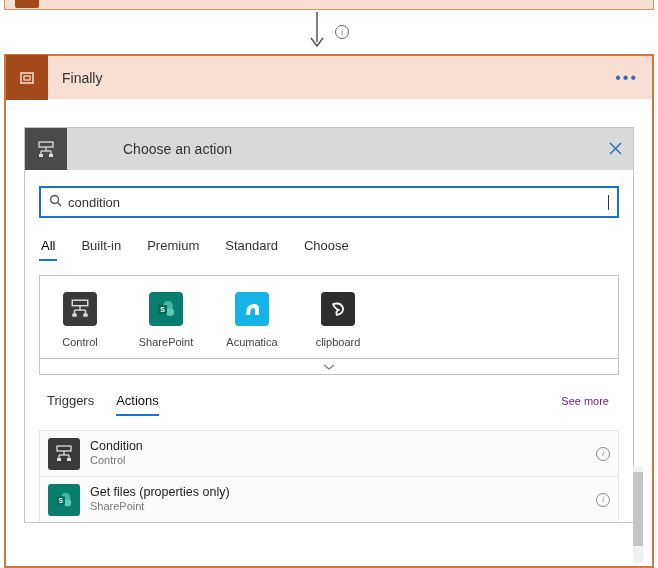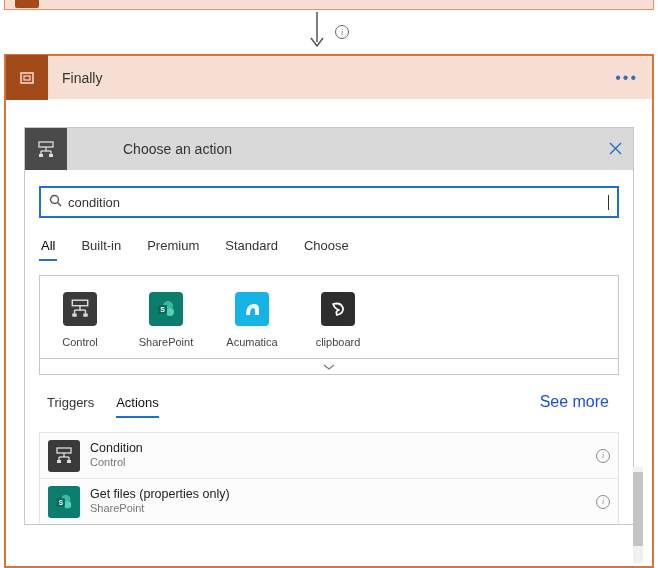--- a/index.html
+++ b/index.html
@@ -43,21 +43,21 @@
   .ci-control { background:#3a3a3a; }
   .ci-sharepoint { background:#0a7d6c; }
   .ci-acumatica { background:#15b3e6; }
   .ci-airslate { background:#2e2e2e; }
 
   .expander { margin:0 14px; border:1px solid #c7c7c7; border-top: none; height:16px; display:flex; align-items:center; justify-content:center; color:#666; font-size:10px; cursor:pointer; }
 
   .ta-row { display:flex; align-items:baseline; padding:18px 24px 8px 22px; font-size:13px; }
   .ta-tab { margin-right:22px; color:#333; cursor:pointer; padding-bottom:6px; }
   .ta-tab.active { color:#111; font-weight:400; border-bottom:2px solid #1f6fd0; }
-  .see-more { margin-left:auto; font-size:16px; color:#1d4ed8; cursor:pointer; }
+  .see-more { margin-left:auto; font-size:11px; color:#701a75; cursor:pointer; }
 
   .results { margin:6px 14px 0 14px; border-top: none; }
   .result-row { display:flex; align-items:center; height:46px; border:1px solid #e5e5e5; border-bottom:none; padding:0 8px; background:#fcfcfc; cursor:pointer; }
   .result-icon { width:32px; height:32px; border-radius:3px; display:flex; align-items:center; justify-content:center; color:#fff; margin-right:10px; flex-shrink:0; }
   .result-text { flex:1; line-height:1.25; }
   .result-title { font-size:12.5px; color:#222; }
   .result-sub { font-size:11px; color:#777; }
   .result-info { width:14px; height:14px; border:1px solid #888; border-radius:50%; display:flex; align-items:center; justify-content:center; font-size:8px; color:#888; font-style: italic; font-family: serif; margin-left:6px; }
 
   .scroll-track { position:absolute; right:15px; top:467px; width:10px; height:96px; background:#f1f1f1; }

